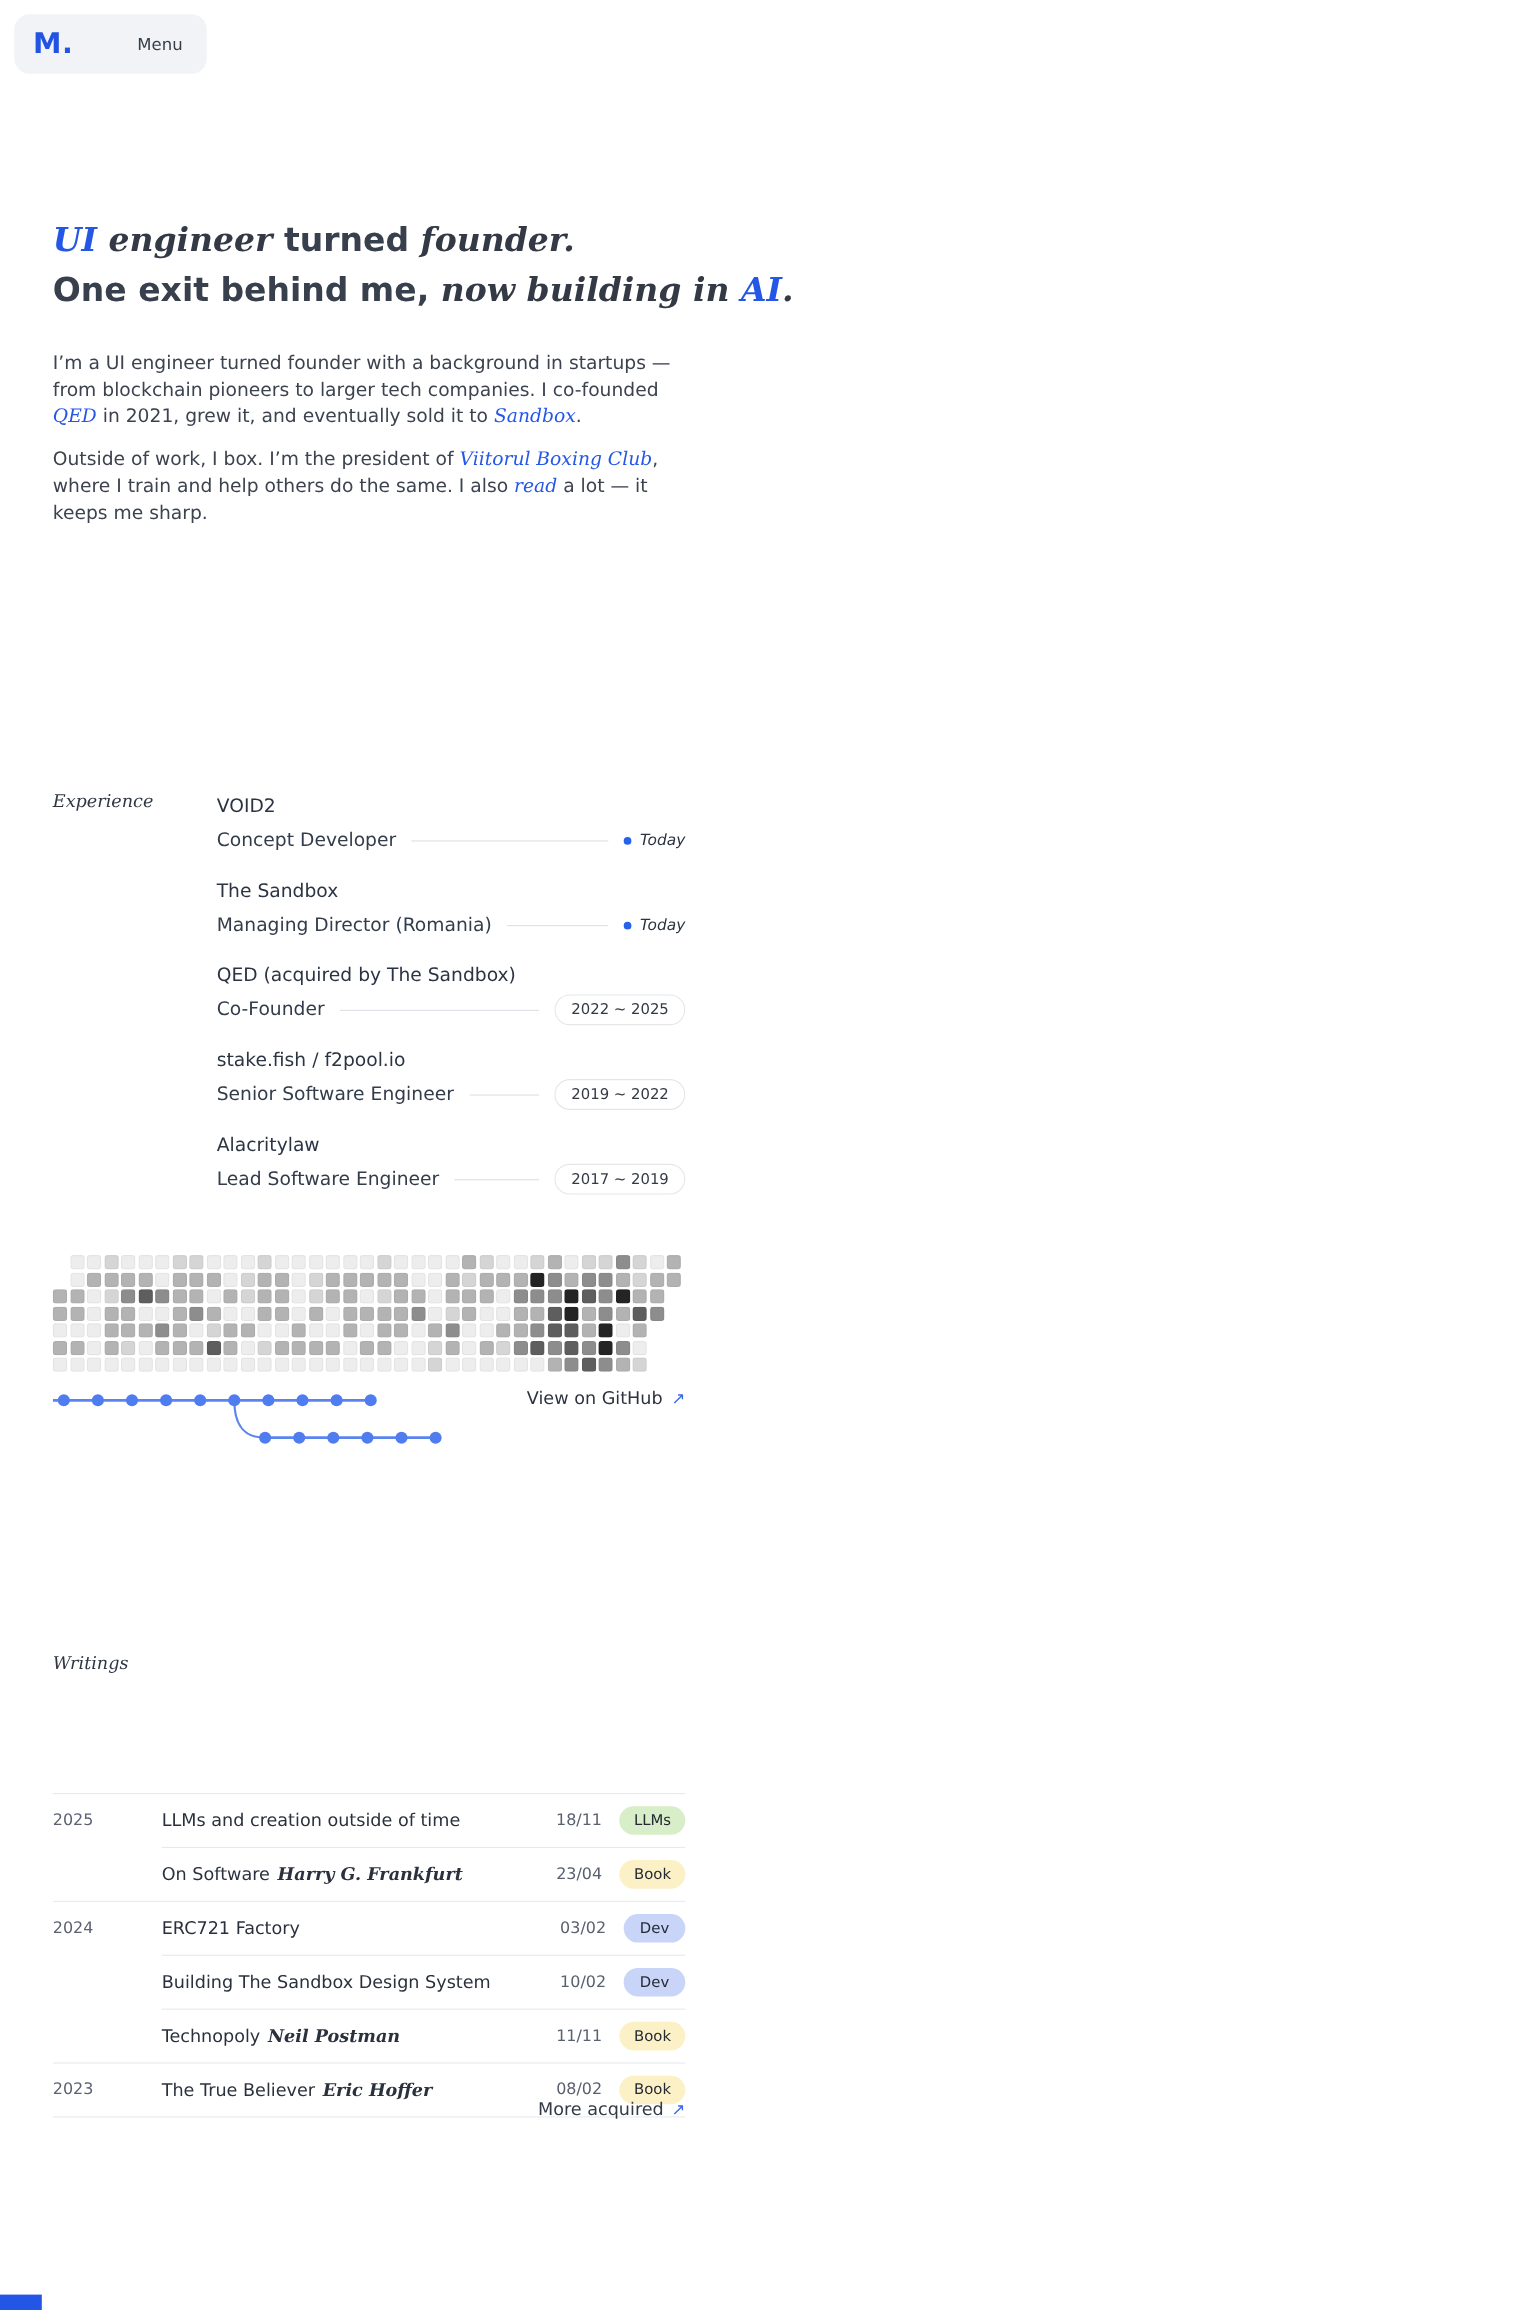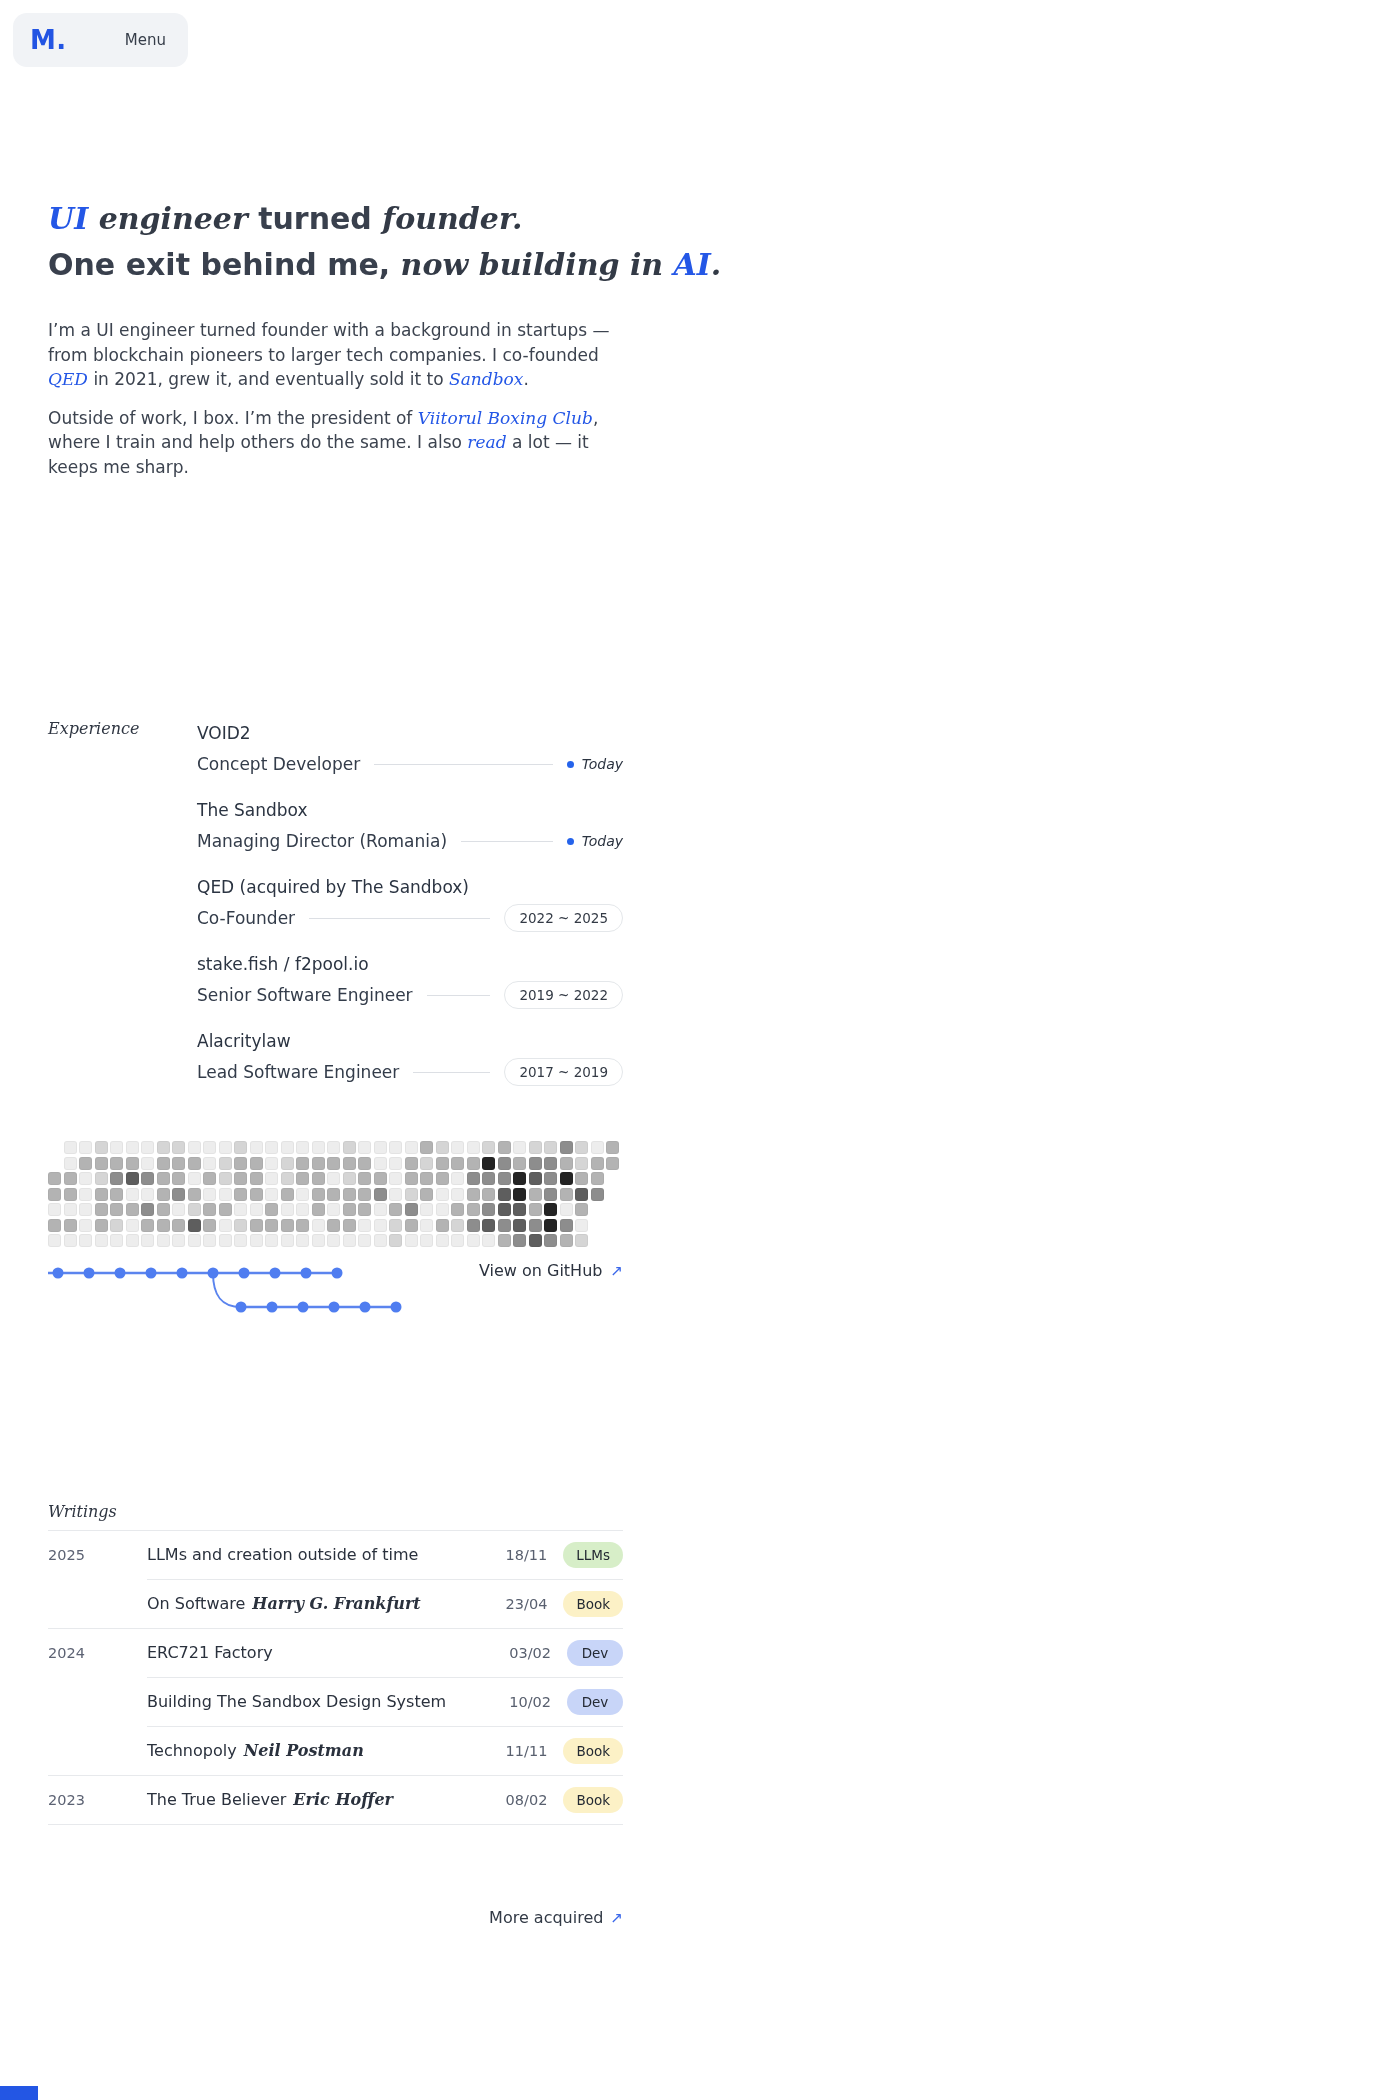--- a/index.html
+++ b/index.html
@@ -53,21 +53,21 @@
   
   .commit-graph { position:absolute; left:48px; top:1253px; width:575px; height:72px; }
   .commit-graph svg { position:absolute; left:0; top:0; }
   .gh-link { position:absolute; right:0; top:8px; display:flex; align-items:center; gap:8px;
     font-size:16px; cursor:pointer; }
   .gh-link .lbl { color:#2c333f; }
   .arrow { color:#3b68ea; font-size:15px; }
 
   
   .writings-label { position:absolute; left:48px; top:1502px; }
-  .writings-table { position:absolute; left:48px; top:1530px; width:575px; }
+  .writings-table { position:absolute; left:48px; top:1630px; width:575px; }
   .w-row { position:relative; height:49px; display:flex; align-items:center; cursor:pointer; }
   .w-div { position:absolute; top:0; right:0; height:1px; background:#e7e9ec; }
   .w-div.full { left:0; }
   .w-div.indent { left:99px; }
   .w-bottom { width:575px; height:1px; background:#e7e9ec; }
   .w-year { width:99px; font-size:14.5px; color:#5c6273; }
   .w-title-wrap { flex:1; display:flex; align-items:baseline; min-width:0; }
   .w-title { font-size:16px; color:#2a313d; white-space:nowrap; }
   .w-author { font-family:"DejaVu Serif","Liberation Serif",serif; font-style:italic;
     font-size:16px; color:#2a313d; margin-left:7px; white-space:nowrap;font-weight:bold; }

